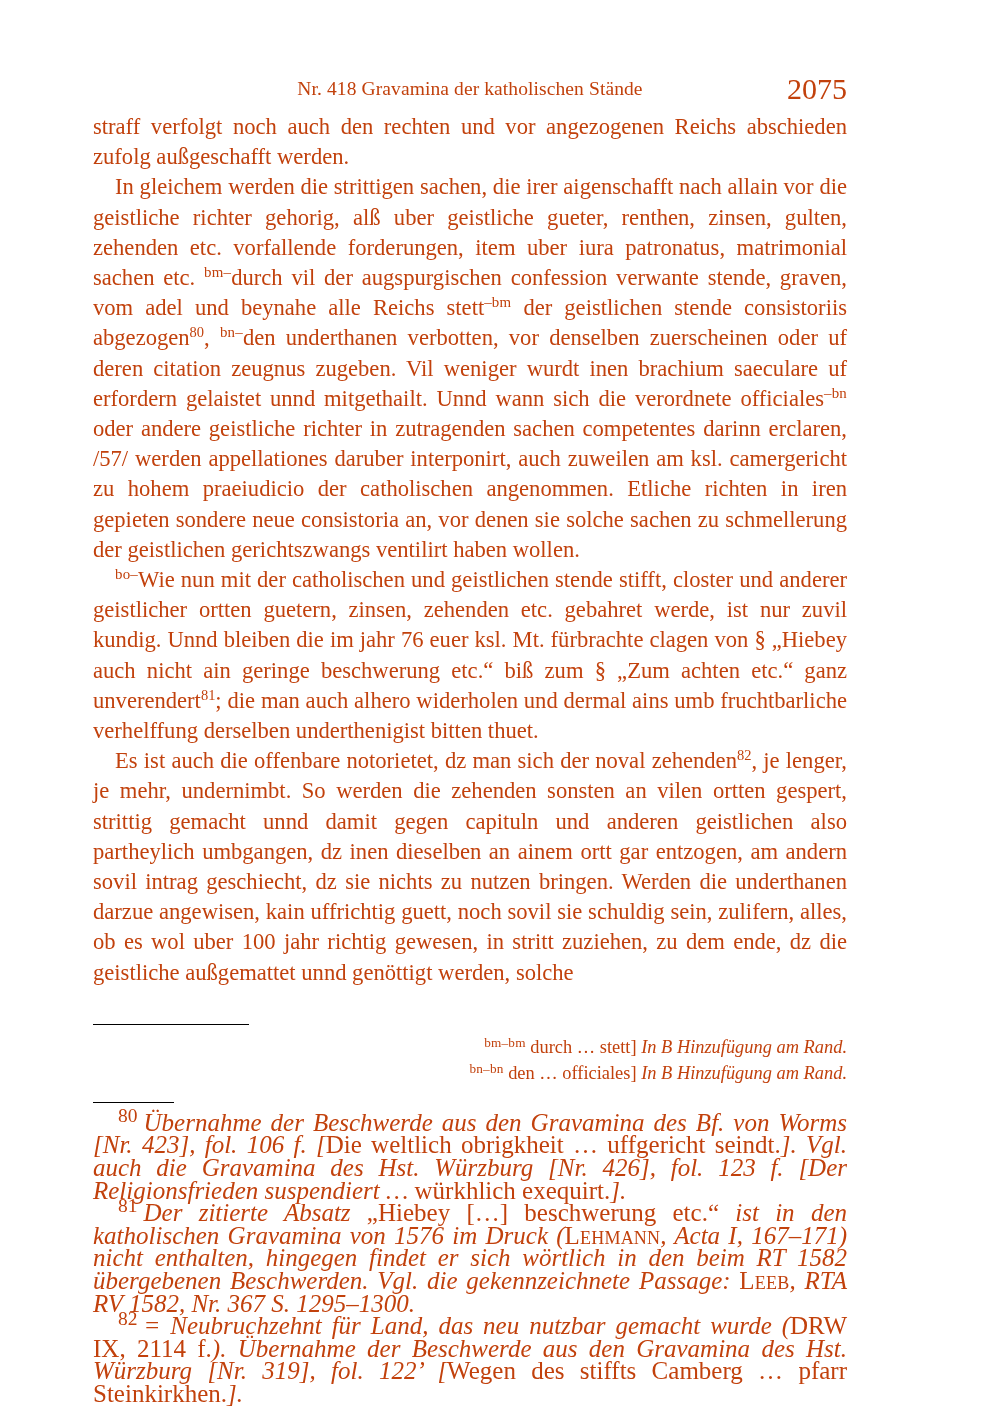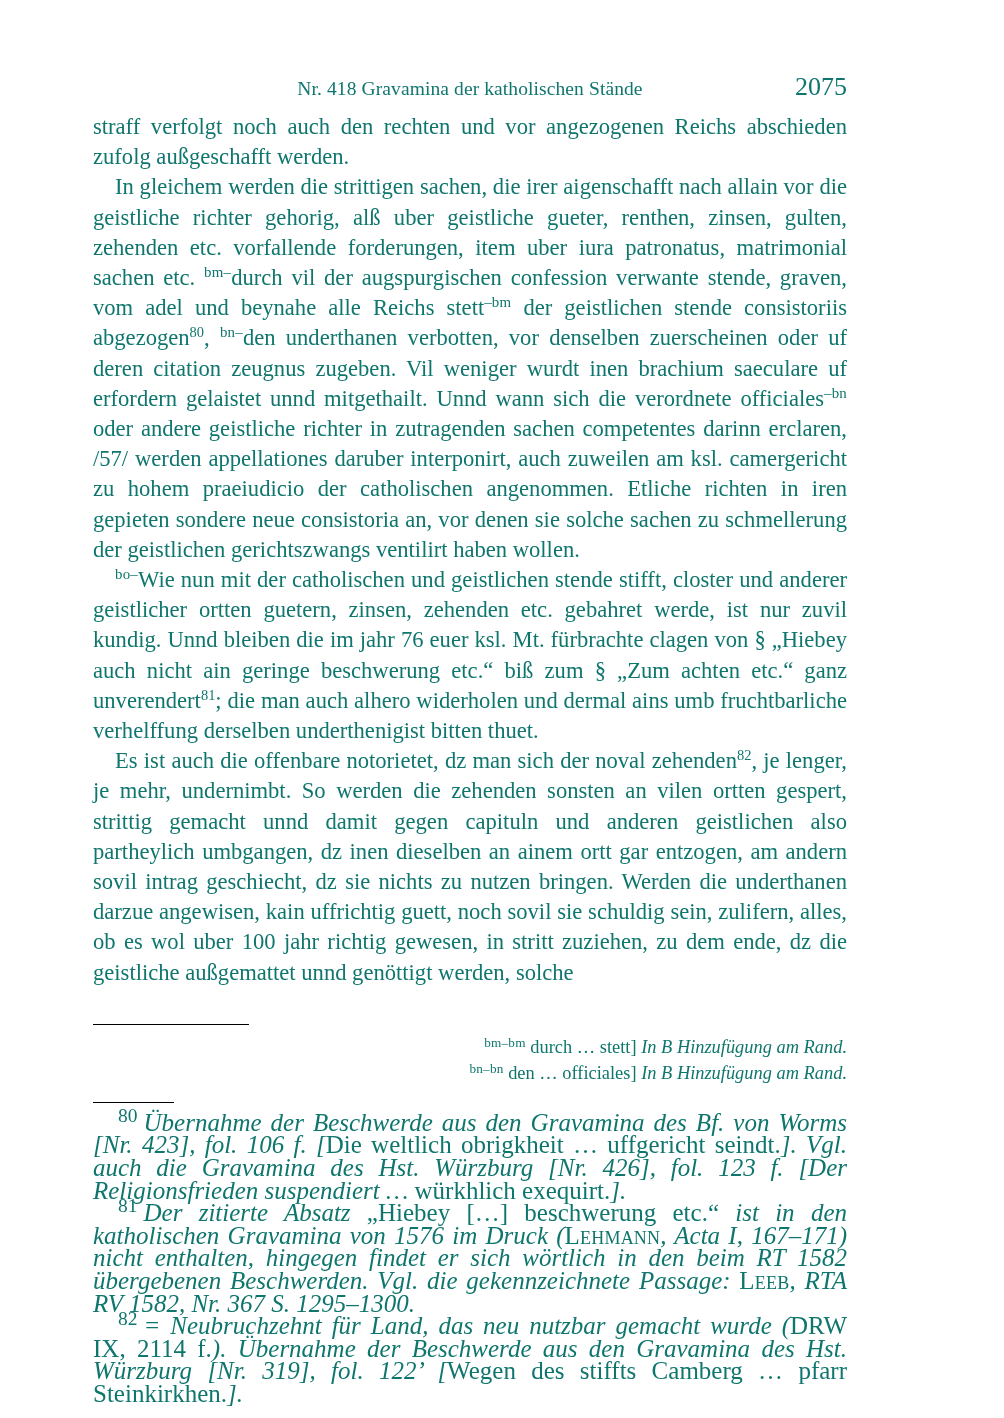--- a/index.html
+++ b/index.html
@@ -5,21 +5,21 @@
   html, body {
     margin: 0;
     padding: 0;
     background: #ffffff;
   }
   .page {
     position: relative;
     width: 1004px;
     height: 1418px;
     background: #ffffff;
-    color: #0f766e;
+    color: #c2410c;
     font-family: "Liberation Serif", "DejaVu Serif", serif;
     overflow: hidden;
   }
   .content {
     position: absolute;
     left: 93px;
     top: 0;
     width: 754px;
   }
 
@@ -36,21 +36,21 @@
     top: 0;
     text-align: center;
     font-size: 19.5px;
     letter-spacing: 0.1px;
     white-space: nowrap;
   }
   .runhead-folio {
     position: absolute;
     right: 0;
     top: -6px;
-    font-size: 26px;
+    font-size: 30px;
   }
 
   
   .body {
     font-size: 22.6px;
     line-height: 30.2px;
     text-align: justify;
     text-justify: inter-word;
     hyphens: none;
   }

